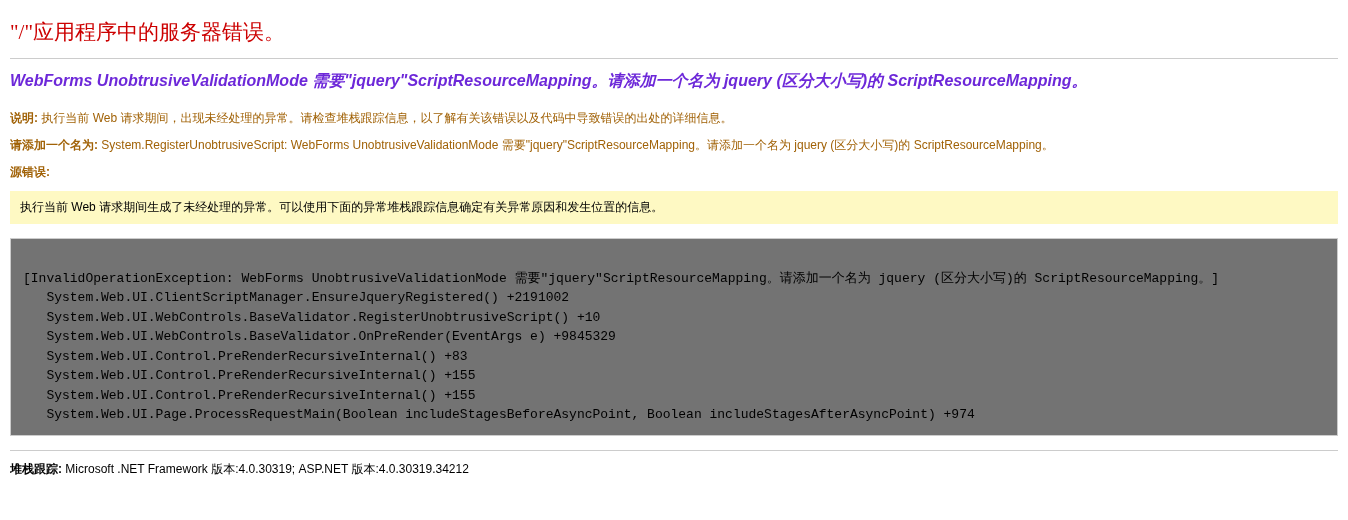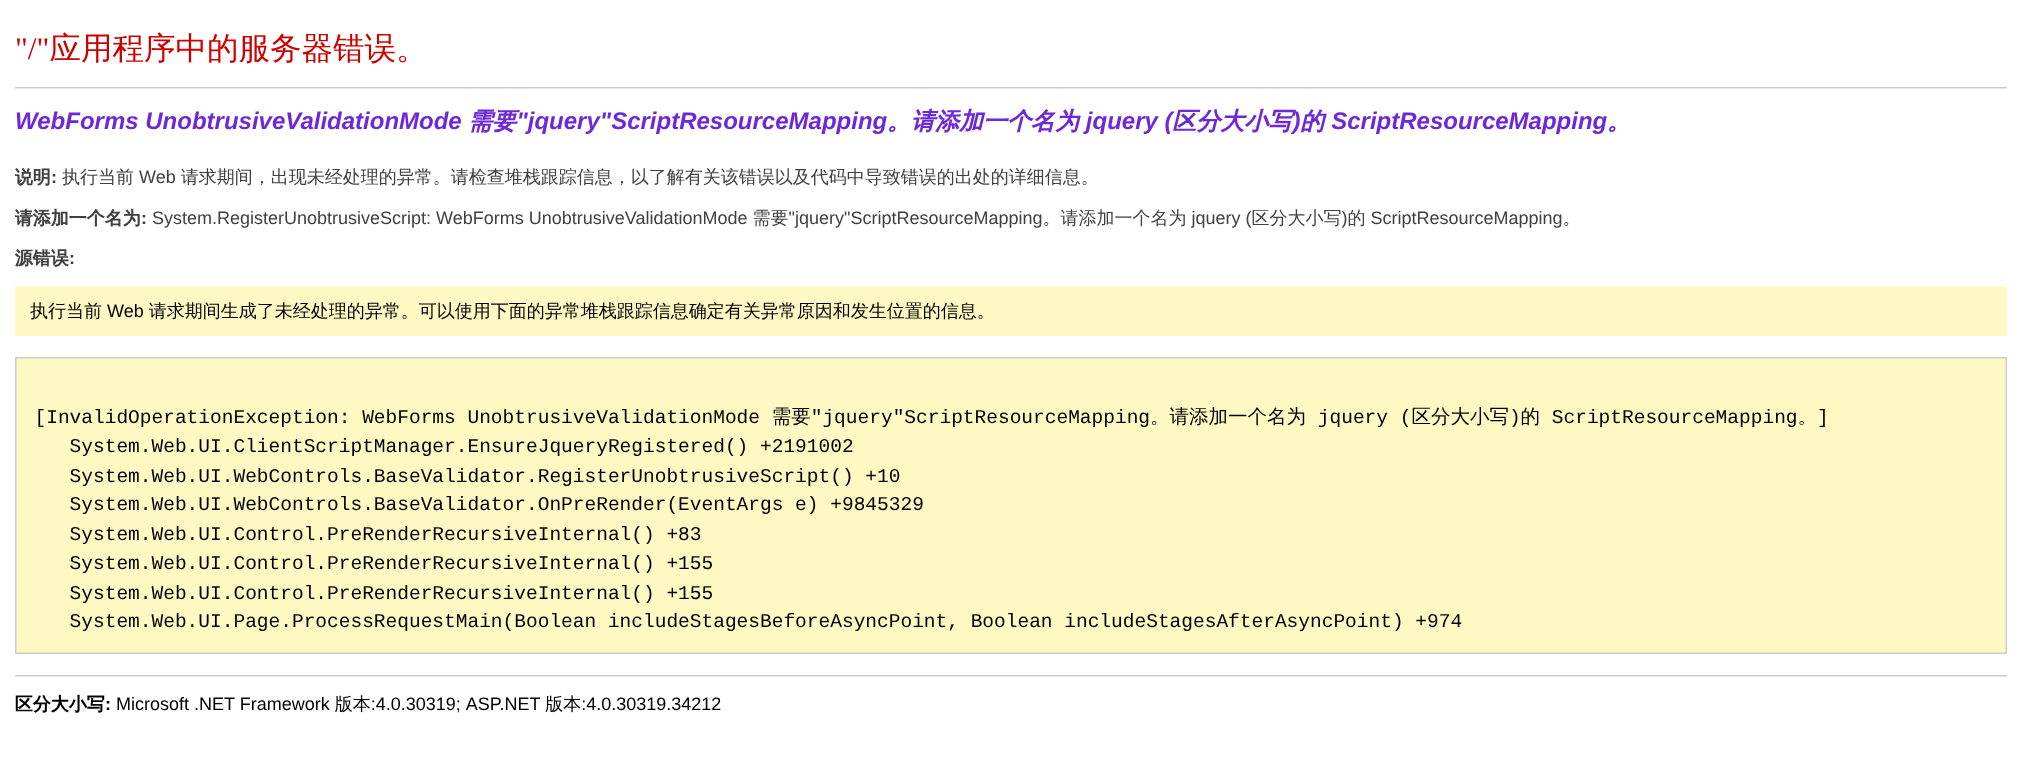--- a/index.html
+++ b/index.html
@@ -25,27 +25,27 @@
     font-family: Arial, "Microsoft YaHei", sans-serif;
     font-size: 16px;
     font-style: italic;
     font-weight: bold;
     color: #6d28d9;
     margin: 12px 0 18px 0;
   }
   .line {
     font-size: 12px;
     margin: 10px 0;
-    color: #404040;
+    color: #a16207;
   }
   .line b {
     font-weight: bold;
   }
   .code-box {
-    background: #fef9c3;
+    background: #737373;
     border: 1px solid #ccc;
     padding: 10px 12px;
     font-family: Consolas, "Courier New", monospace;
     font-size: 13px;
     line-height: 1.5;
     white-space: pre;
     overflow-x: auto;
     margin: 6px 0 14px 0;
   }
   .source-box {
@@ -101,16 +101,16 @@
    System.Web.UI.WebControls.BaseValidator.OnPreRender(EventArgs e) +9845329
    System.Web.UI.Control.PreRenderRecursiveInternal() +83
    System.Web.UI.Control.PreRenderRecursiveInternal() +155
    System.Web.UI.Control.PreRenderRecursiveInternal() +155
    System.Web.UI.Page.ProcessRequestMain(Boolean includeStagesBeforeAsyncPoint, Boolean includeStagesAfterAsyncPoint) +974
 </div>
 
   <hr>
 
   <div class="version">
-    <b>区分大小写:</b><span> Microsoft .NET Framework 版本:4.0.30319; ASP.NET 版本:4.0.30319.34212</span>
+    <b>堆栈跟踪:</b><span> Microsoft .NET Framework 版本:4.0.30319; ASP.NET 版本:4.0.30319.34212</span>
   </div>
 
 </div>
 
 </body></html>

